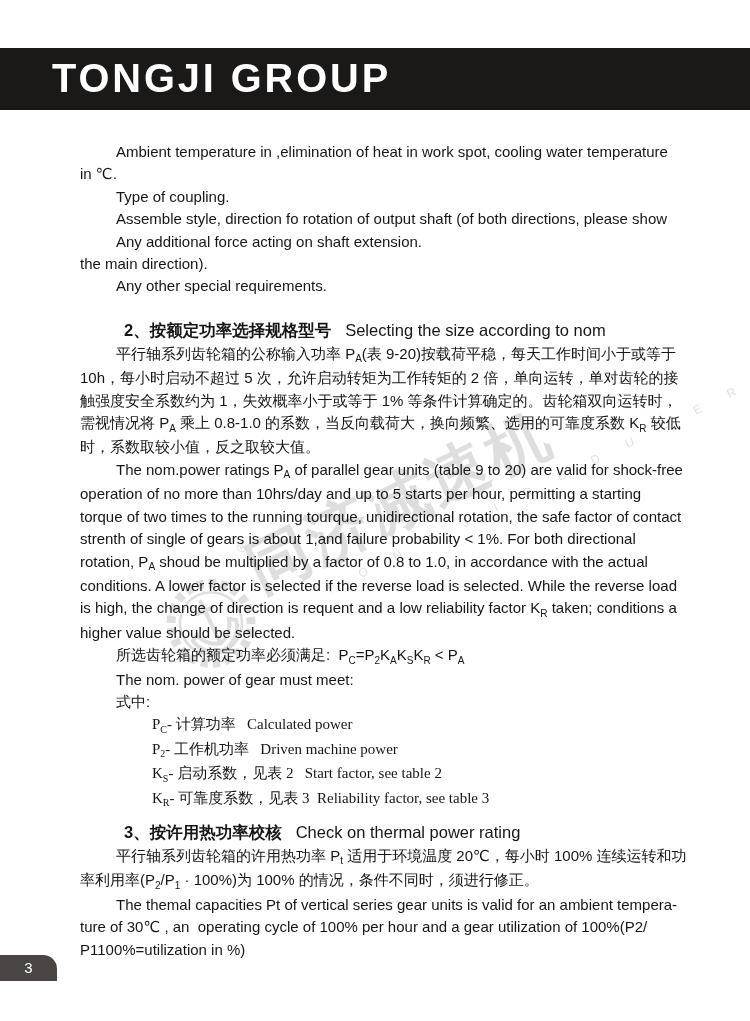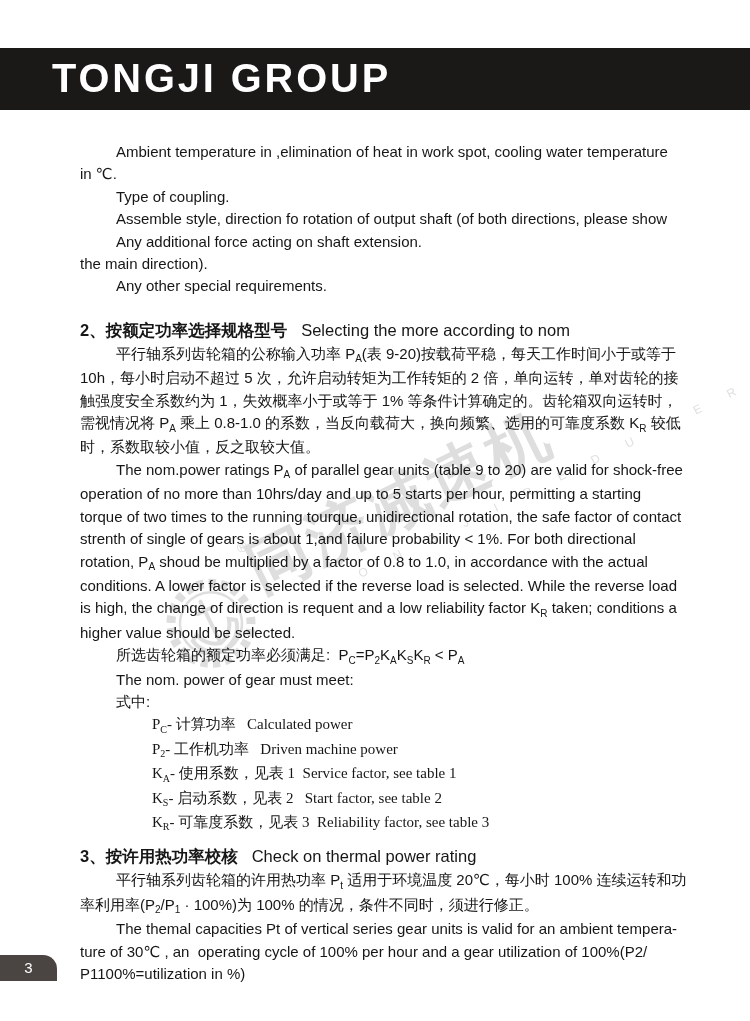--- a/index.html
+++ b/index.html
@@ -48,21 +48,21 @@
   
   .content{
     position:absolute;left:80px;top:141px;width:624px;
     font-size:15px;line-height:22.4px;
     z-index:1;
   }
   .ln{white-space:pre-wrap;min-height:22.4px;}
   .ind{padding-left:36px;}
   .sub{font-size:10px;position:relative;top:3.5px;}
   .sec-heading{margin-top:19px;font-size:16.5px;line-height:26px;white-space:pre-wrap;}
-  .sec-heading .zh{font-weight:bold;}
+  .sec-heading .zh{font-weight:bold;margin-left:44px;}
   .sec-heading .en{font-weight:normal;margin-left:14px;}
   .defs .ln{padding-left:72px;font-family:Liberation Serif, serif;}
   .sec3-heading{margin-top:8px;}
   
   .page-badge{
     position:absolute;left:0;top:955px;width:57px;height:26px;
     background:#4a4443;border-top-right-radius:14px;
     color:#ffffff;font-size:15px;line-height:26px;text-align:center;
     z-index:2;
   }
@@ -94,21 +94,21 @@
     <div class="intro">
         <div class="ln ind"><span>Ambient temperature in ,elimination of heat in work spot, cooling water temperature</span></div>
         <div class="ln"><span>in ℃.</span></div>
         <div class="ln ind"><span>Type of coupling.</span></div>
         <div class="ln ind"><span>Assemble style, direction fo rotation of output shaft (of both directions, please show</span></div>
         <div class="ln ind"><span>Any additional force acting on shaft extension.</span></div>
         <div class="ln"><span>the main direction).</span></div>
         <div class="ln ind"><span>Any other special requirements.</span></div>
       </div>
 
-    <div class="sec-heading"><span class="zh">2、按额定功率选择规格型号</span><span class="en">Selecting the more according to nom</span></div>
+    <div class="sec-heading"><span class="zh">2、按额定功率选择规格型号</span><span class="en">Selecting the size according to nom</span></div>
 
     <div>
         <div class="ln ind"><span>平行轴系列齿轮箱的公称输入功率 P</span><span class="sub">A</span><span>(表 9-20)按载荷平稳，每天工作时间小于或等于</span></div>
         <div class="ln"><span>10h，每小时启动不超过 5 次，允许启动转矩为工作转矩的 2 倍，单向运转，单对齿轮的接</span></div>
         <div class="ln"><span>触强度安全系数约为 1，失效概率小于或等于 1% 等条件计算确定的。齿轮箱双向运转时，</span></div>
         <div class="ln"><span>需视情况将 P</span><span class="sub">A</span><span> 乘上 0.8-1.0 的系数，当反向载荷大，换向频繁、选用的可靠度系数 K</span><span class="sub">R</span><span> 较低</span></div>
         <div class="ln"><span>时，系数取较小值，反之取较大值。</span></div>
       </div>
     <div>
         <div class="ln ind"><span>The nom.power ratings P</span><span class="sub">A</span><span> of parallel gear units (table 9 to 20) are valid for shock-free</span></div>
@@ -123,21 +123,20 @@
     <div>
         <div class="ln ind"><span>所选齿轮箱的额定功率必须满足:  P</span><span class="sub">C</span><span>=P</span><span class="sub">2</span><span>K</span><span class="sub">A</span><span>K</span><span class="sub">S</span><span>K</span><span class="sub">R</span><span> &lt; P</span><span class="sub">A</span></div>
       </div>
     <div>
         <div class="ln ind"><span>The nom. power of gear must meet:</span></div>
         <div class="ln ind"><span>式中:</span></div>
       </div>
     <div class="defs">
         <div class="ln"><span>P</span><span class="sub">C</span><span>- 计算功率   Calculated power</span></div>
         <div class="ln"><span>P</span><span class="sub">2</span><span>- 工作机功率   Driven machine power</span></div>
-        <div class="ln"><span>K</span><span class="sub">A</span><span>- 使用系数，见表 1  Service factor, see table 1</span></div>
         <div class="ln"><span>K</span><span class="sub">S</span><span>- 启动系数，见表 2   Start factor, see table 2</span></div>
         <div class="ln"><span>K</span><span class="sub">R</span><span>- 可靠度系数，见表 3  Reliability factor, see table 3</span></div>
       </div>
 
     <div class="sec-heading sec3-heading"><span class="zh">3、按许用热功率校核</span><span class="en">Check on thermal power rating</span></div>
 
     <div>
         <div class="ln ind"><span>平行轴系列齿轮箱的许用热功率 P</span><span class="sub">t</span><span> 适用于环境温度 20℃，每小时 100% 连续运转和功</span></div>
         <div class="ln"><span>率利用率(P</span><span class="sub">2</span><span>/P</span><span class="sub">1</span><span> · 100%)为 100% 的情况，条件不同时，须进行修正。</span></div>
       </div>

